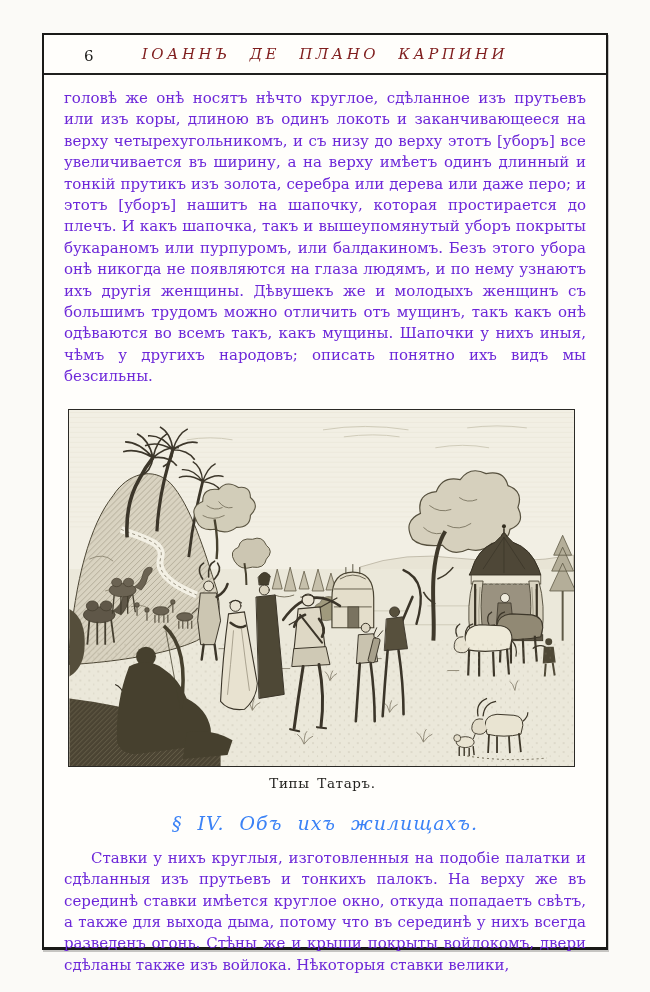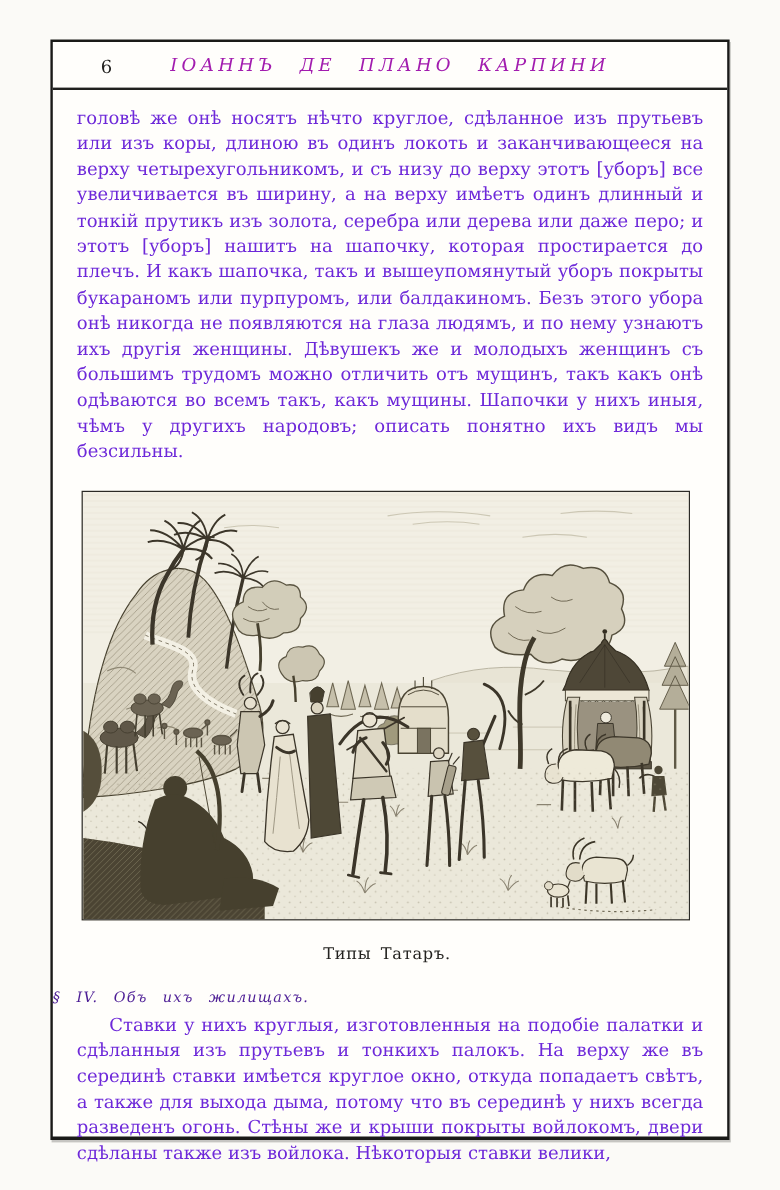--- a/index.html
+++ b/index.html
@@ -23,46 +23,46 @@
     display:flex; align-items:center; justify-content:center;
     border-bottom:2px solid #20201e;
   }
   .page-number {
     position:absolute; left:40px; top:12px;
     font-size:15px; color:#22211f;
   }
   .running-title {
     font-style:italic; font-size:15px;
     letter-spacing:3.5px; word-spacing:11px;
-    color:#a21caf; white-space:nowrap;
+    color:#7f1d1d; white-space:nowrap;
   }
   .body-par {
     margin:13px 20px 0 20px;
     font-size:15px; line-height:21.4px;
     text-align:justify; color:#6d28d9;
   }
   .indent { text-indent:27px; }
   figure.engraving-figure { margin:21px 0 0 24px; width:509px; }
   .engraving-box {
     width:507px; height:358px;
     border:1px solid #2b2a26;
     background:#f2efe4; overflow:hidden;
   }
   .engraving-box svg { display:block; width:100%; height:100%; }
   figcaption.engraving-caption {
-    margin-top:20px; text-align:center;
+    margin-top:8px; text-align:center;
     font-size:13.5px; letter-spacing:.6px; word-spacing:3px; color:#23221f;
   }
   h2.section-heading {
-    margin-top:21px; 
+    margin-top:21px; text-align:center;
     font-style:italic; font-weight:normal;
-    font-size:12px; letter-spacing:1px; word-spacing:8px;
-    color:#4c1d95;
-  }
-  .p2 { margin-top:6px; }
+    font-size:19px; letter-spacing:1px; word-spacing:8px;
+    color:#3b82f6;
+  }
+  .p2 { margin-top:14px; }
 </style>
 </head>
 <body>
 
 <div class="page-frame">
 
   <div class="page-header">
     <span class="page-number">6</span>
     <span class="running-title">ІОАННЪ ДЕ ПЛАНО КАРПИНИ</span>
   </div>

